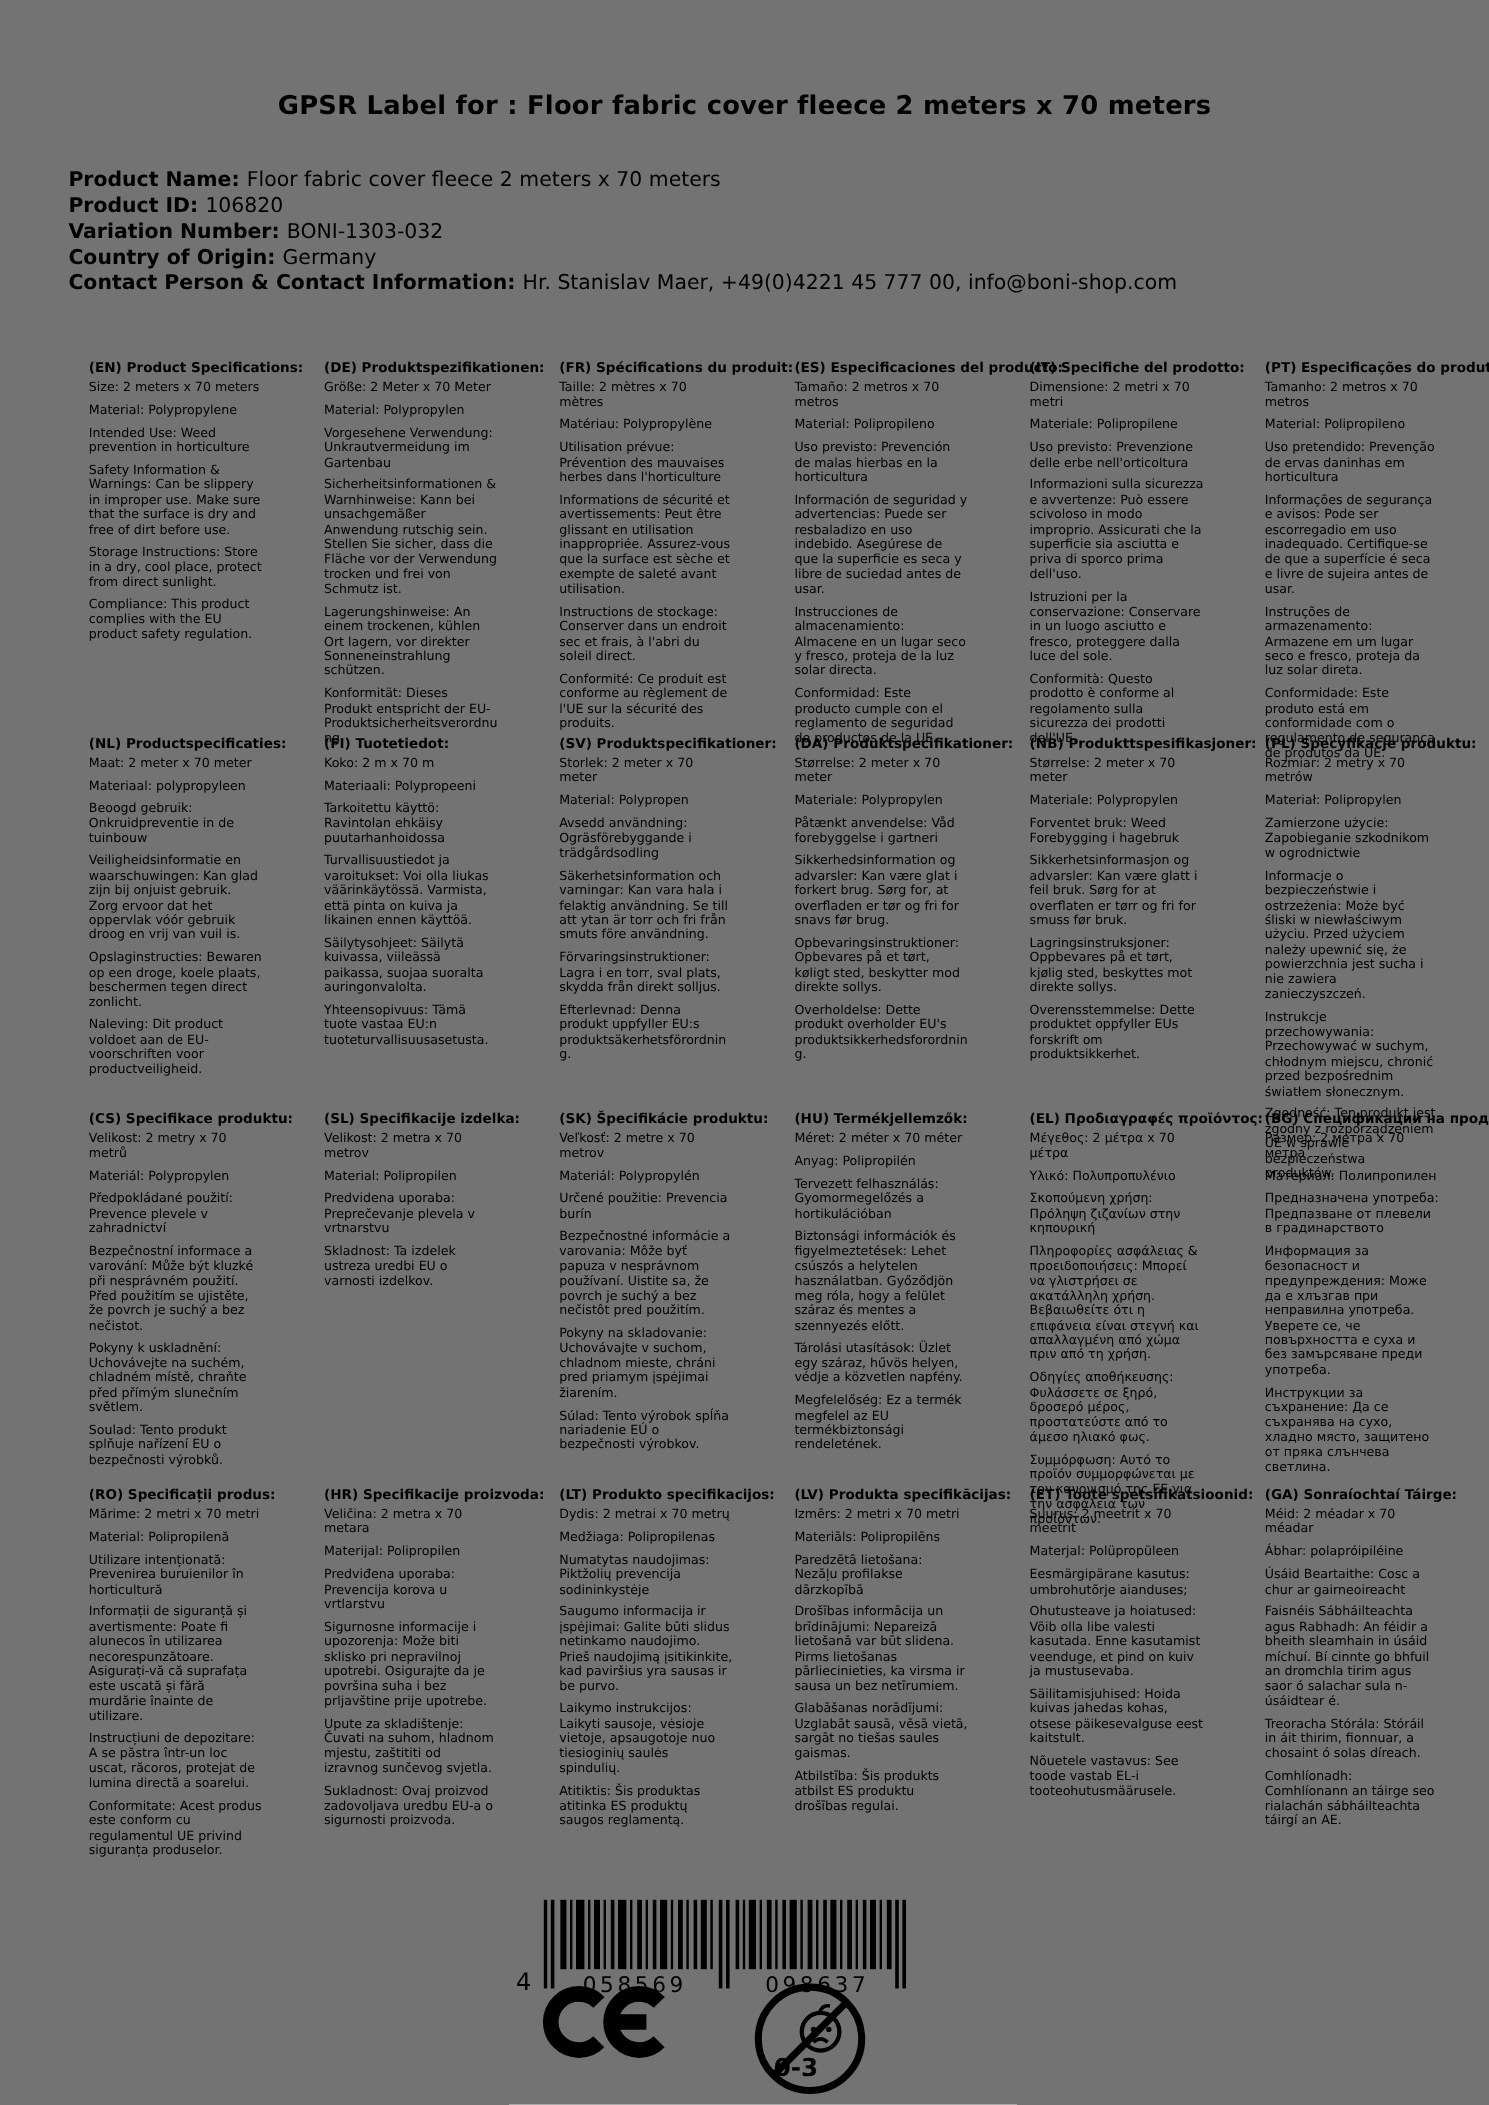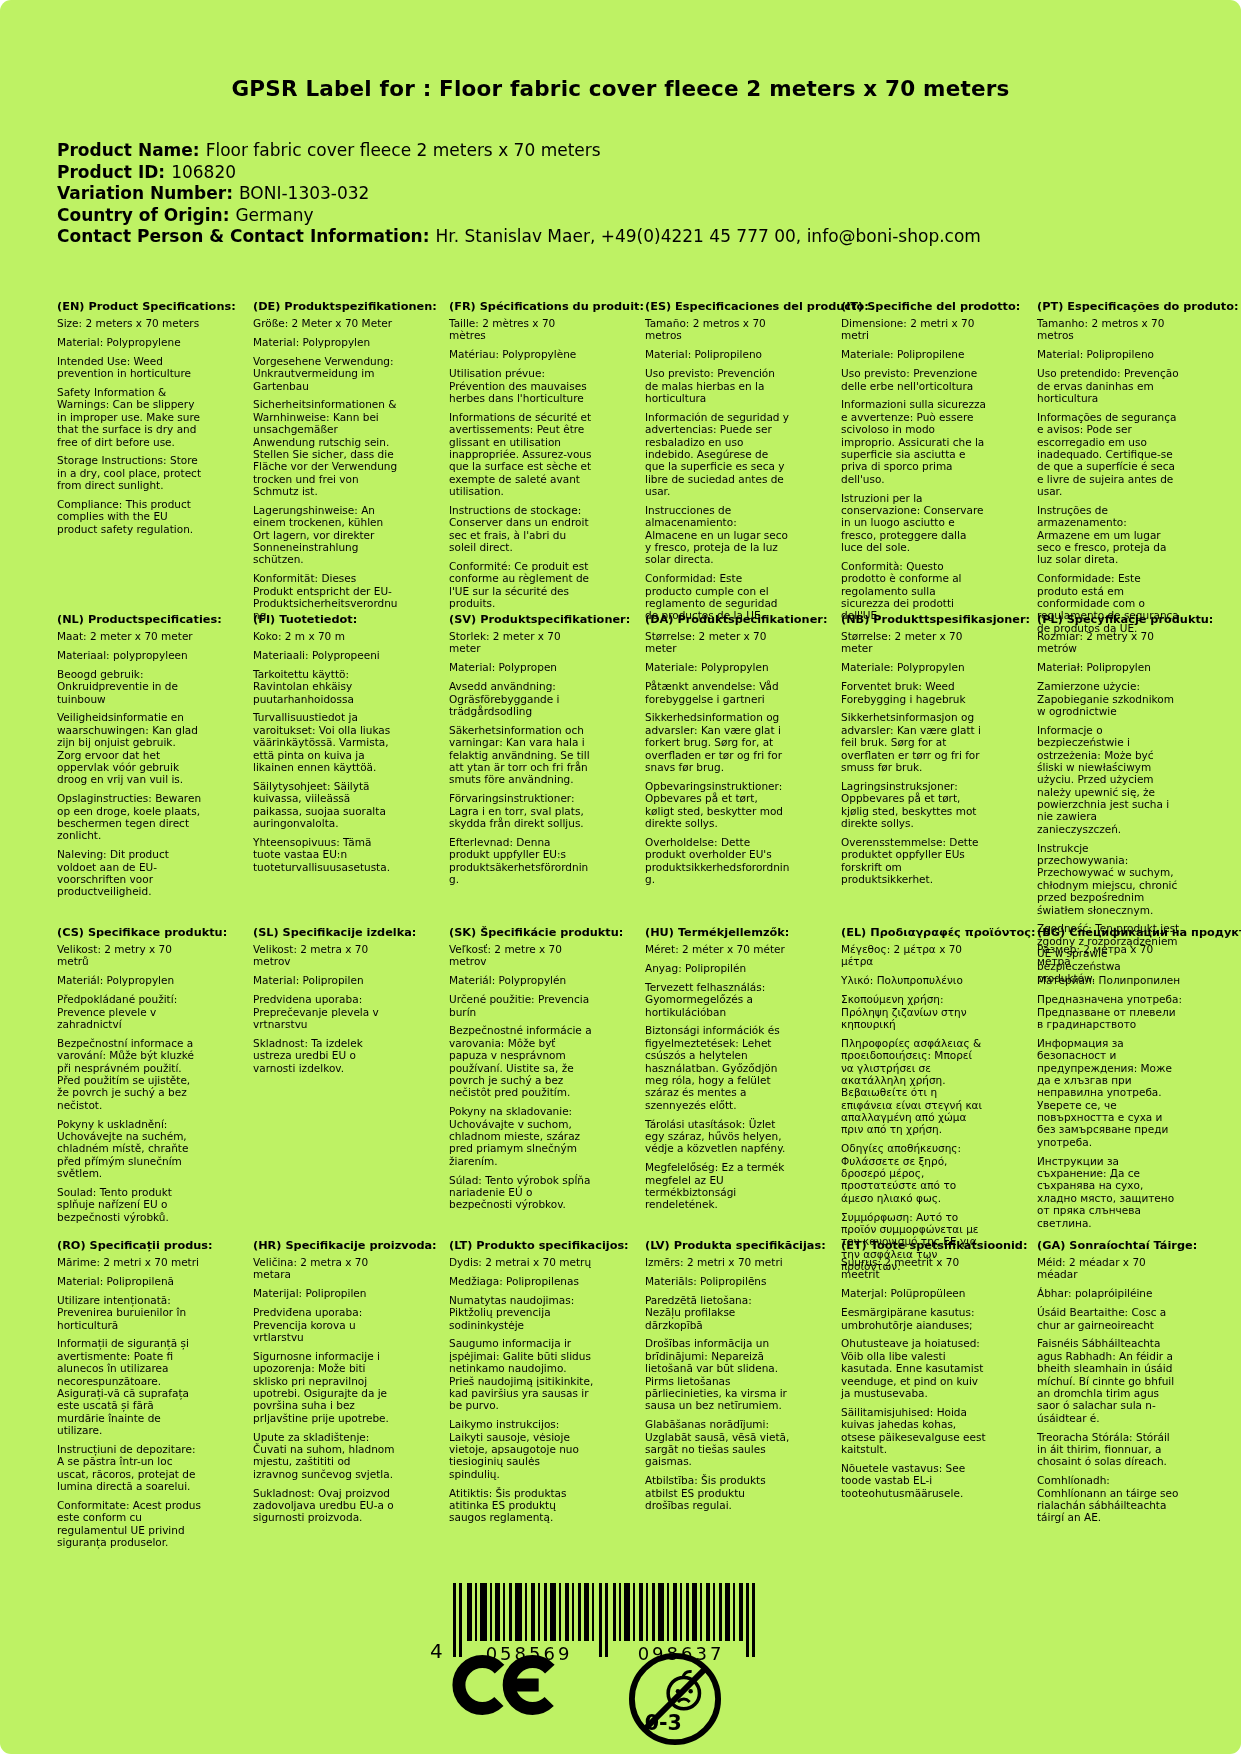--- a/index.html
+++ b/index.html
@@ -1,22 +1,22 @@
 <!DOCTYPE html>
 <html><head>
 <meta charset="utf-8">
 <style>
   html,body{margin:0;padding:0;background:#ffffff;}
   body{width:1241px;height:1754px;position:relative;font-family:"DejaVu Sans",sans-serif;color:#000;}
-  .page{position:absolute;inset:0;background:#bef264;border-radius:11px;}
+  .page{position:absolute;inset:0;background:#737373;}
   .title{position:absolute;top:76px;left:0;width:1241px;text-align:center;font-size:21.5px;font-weight:bold;letter-spacing:.2px;}
   .info{position:absolute;left:57px;top:140px;font-size:17px;line-height:21.5px;}
   .info .lbl{font-weight:bold;}
   .info .val{font-weight:normal;margin-left:6px;}
-  .grid{position:absolute;left:57px;top:300px;display:grid;grid-template-columns:repeat(6,163px);column-gap:33px;grid-auto-rows:313px;}
+  .grid{position:absolute;left:74px;top:300px;display:grid;grid-template-columns:repeat(6,163px);column-gap:33px;grid-auto-rows:313px;}
   .block{width:163px;overflow:visible;}
   .bh{font-size:11.3px;font-weight:bold;margin:0 0 4px 0;white-space:nowrap;}
   .block p{width:145px;font-size:10.5px;line-height:1.18;margin:0 0 6.5px 0;overflow-wrap:break-word;}
   .barcode-wrap{position:absolute;left:430px;top:1583px;display:flex;align-items:flex-end;gap:10px;}
   .bc-prefix{font-size:20px;line-height:1;padding-bottom:2px;}
   .marks{position:absolute;left:452px;top:1652px;display:flex;align-items:flex-start;gap:72px;}
   .ce-mark svg,.age-mark svg{display:block;}
   .bc-digits{font-family:"DejaVu Sans",sans-serif;}
 </style>
 </head>
@@ -172,21 +172,21 @@
         <p>Predvidena uporaba: Preprečevanje plevela v vrtnarstvu</p>
         <p>Skladnost: Ta izdelek ustreza uredbi EU o varnosti izdelkov.</p>
       </section>
 
     <section class="block">
       <h3 class="bh">(SK) Špecifikácie produktu:</h3>
     <p>Veľkosť: 2 metre x 70 metrov</p>
         <p>Materiál: Polypropylén</p>
         <p>Určené použitie: Prevencia burín</p>
         <p>Bezpečnostné informácie a varovania: Môže byť papuza v nesprávnom používaní. Uistite sa, že povrch je suchý a bez nečistôt pred použitím.</p>
-        <p>Pokyny na skladovanie: Uchovávajte v suchom, chladnom mieste, száraz pred priamym slnečným žiarením.</p>
+        <p>Pokyny na skladovanie: Uchovávajte v suchom, chladnom mieste, chráni pred priamym įspėjimai žiarením.</p>
         <p>Súlad: Tento výrobok spĺňa nariadenie EÚ o bezpečnosti výrobkov.</p>
       </section>
 
     <section class="block">
       <h3 class="bh">(HU) Termékjellemzők:</h3>
     <p>Méret: 2 méter x 70 méter</p>
         <p>Anyag: Polipropilén</p>
         <p>Tervezett felhasználás: Gyomormegelőzés a hortikulációban</p>
         <p>Biztonsági információk és figyelmeztetések: Lehet csúszós a helytelen használatban. Győződjön meg róla, hogy a felület száraz és mentes a szennyezés előtt.</p>
         <p>Tárolási utasítások: Üzlet egy száraz, hűvös helyen, védje a közvetlen napfény.</p>

